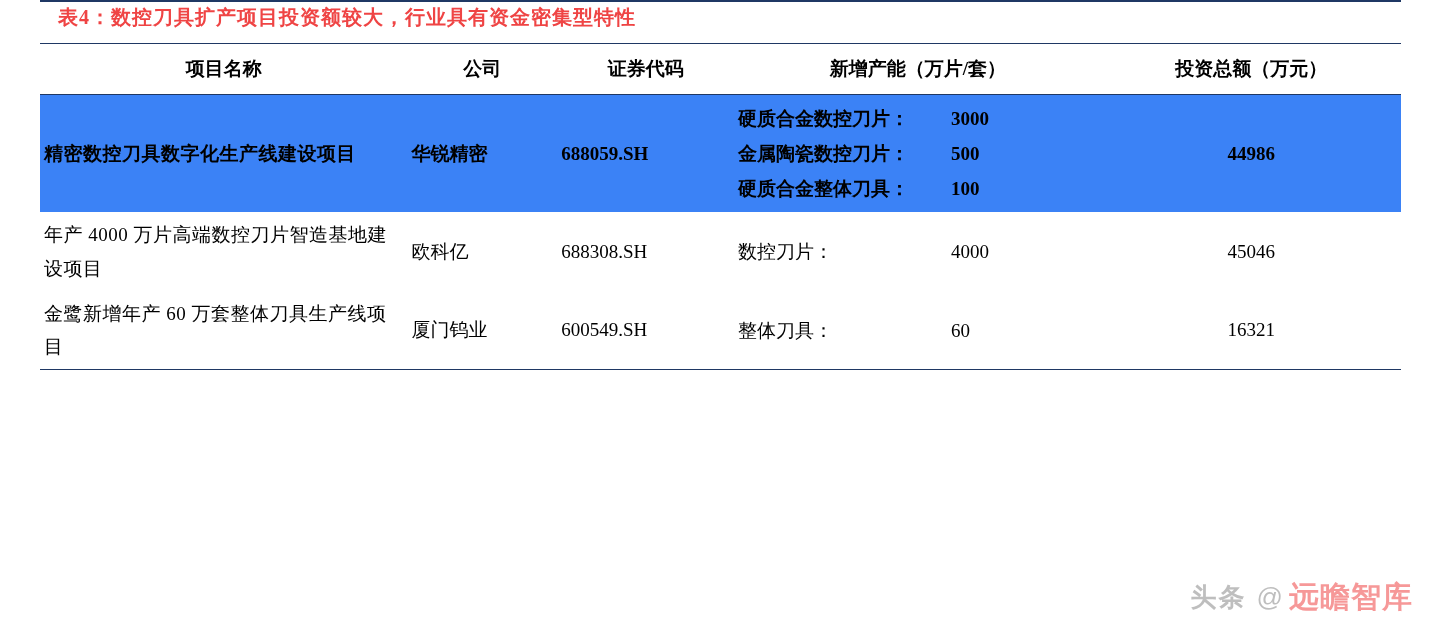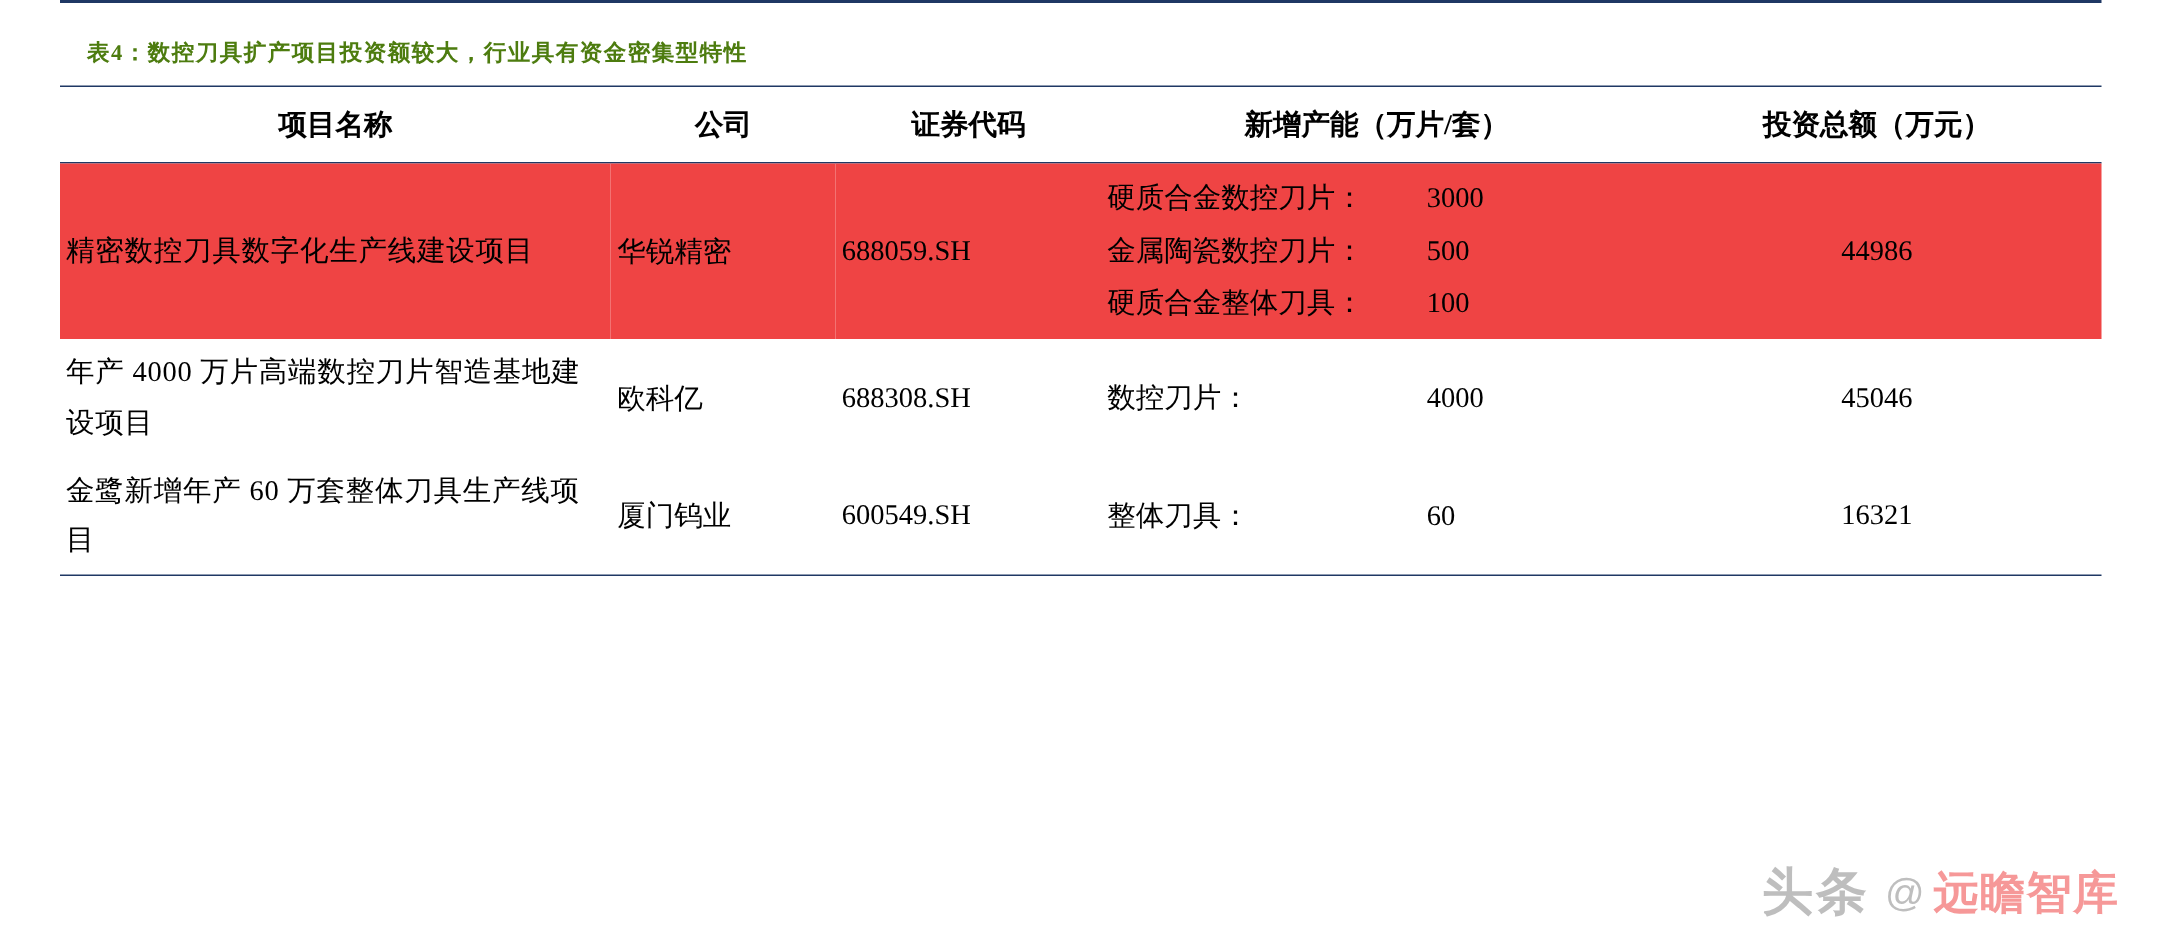--- a/index.html
+++ b/index.html
@@ -17,25 +17,25 @@
   }
   .page {
     position: relative;
     width: 1441px;
     height: 628px;
     box-sizing: border-box;
     padding: 0 40px;
   }
   .table-title {
     font-family: "Liberation Serif", serif;
-    font-size: 15px;
-    font-weight: bold;
-    color: #4d7c0f;
+    font-size: 20px;
+    font-weight: bold;
+    color: #ef4444;
     letter-spacing: 1px;
-    padding: 24px 0 12px 18px;
+    padding: 2px 0 12px 18px;
   }
   .rule-top {
     border-top: 2px solid #1F3864;
     width: 100%;
   }
   .rule-head {
     border-top: 1px solid #1F3864;
     width: 100%;
   }
   .rule-bottom {
@@ -59,21 +59,21 @@
     font-family: "Liberation Serif", serif;
     vertical-align: middle;
     padding: 6px 4px;
   }
   .col-name   { width: 27%; }
   .col-comp   { width: 11%; }
   .col-code   { width: 13%; }
   .col-cap    { width: 27%; }
   .col-amt    { width: 22%; }
 
-  .row-shaded td { background: #ef4444; }
+  .row-shaded td { background: #3b82f6; font-weight: bold; }
 
   .cell-name {
     text-align: left;
     padding-left: 10px;
     line-height: 1.75;
     letter-spacing: 0.5px;
   }
   .cell-center { text-align: left; }
   .cell-amt { text-align: center; }
 
@@ -104,21 +104,21 @@
   .watermark {
     position: absolute;
     right: 28px;
     bottom: 10px;
     display: flex;
     align-items: center;
     opacity: 0.55;
     pointer-events: none;
   }
   .wm-badge {
-    font-size: 34px;
+    font-size: 26px;
     font-weight: bold;
     color: #8a8a8a;
     letter-spacing: 2px;
     font-family: "Liberation Sans", sans-serif;
   }
   .wm-at {
     font-size: 26px;
     color: #8a8a8a;
     margin: 0 6px 0 10px;
     font-family: "Liberation Sans", sans-serif;

